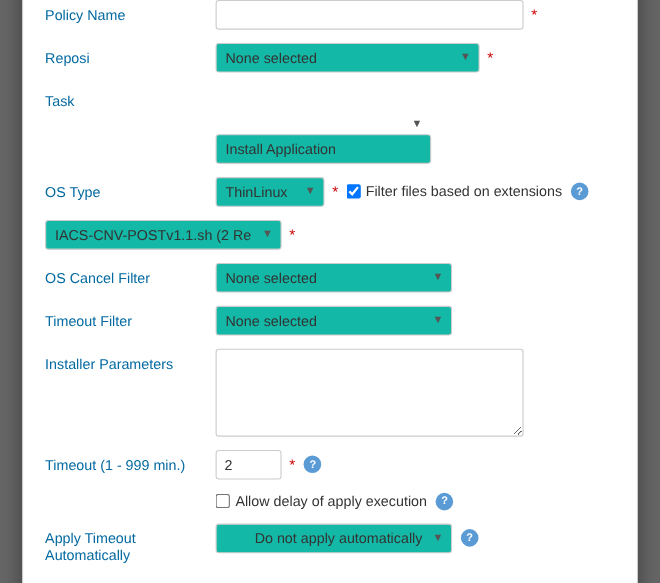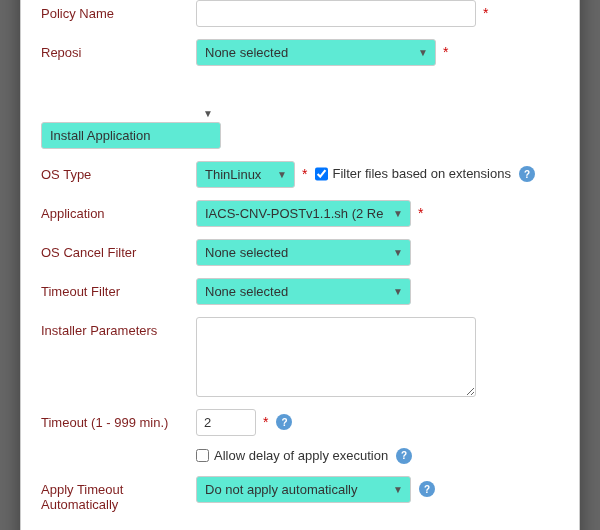--- a/index.html
+++ b/index.html
@@ -43,21 +43,21 @@
     }
     .form-row {
       display: flex;
       align-items: flex-start;
       margin-bottom: 12px;
     }
     .form-label {
       width: 155px;
       min-width: 155px;
       padding-top: 6px;
-      color: #7f1d1d;
+      color: #0369a1;
       font-weight: normal;
     }
     .form-control-wrap {
       flex: 1;
       display: flex;
       align-items: center;
       flex-wrap: wrap;
       gap: 4px;
     }
     input[type="text"], textarea {
@@ -76,21 +76,21 @@
       display: inline-block;
     }
     select {
       appearance: none;
       -webkit-appearance: none;
       border: 1px solid #ccc;
       border-radius: 3px;
       padding: 5px 26px 5px 8px;
       font-size: 13px;
       color: #333;
-      background: #5eead4;
+      background: #14b8a6;
       cursor: pointer;
       outline: none;
     }
     .select-arrow {
       position: absolute;
       right: 8px;
       top: 50%;
       transform: translateY(-50%);
       pointer-events: none;
       color: #555;
@@ -196,23 +196,24 @@
           <select style="width:240px;">
             <option>None selected</option>
           </select>
           <span class="select-arrow">▼</span>
         </div>
         <span class="required-star">*</span>
       </div>
     </div>
 
     <div class="form-row">
-      <div class="form-control-wrap">
-        <div class="select-wrap">
-          <select style="width:180px;margin-top:44px;">
+      <div class="form-label">Task</div>
+      <div class="form-control-wrap">
+        <div class="select-wrap">
+          <select style="width:196px;margin-top:44px;">
             <option>Install Application</option>
           </select>
           <span class="select-arrow">▼</span>
         </div>
       </div>
     </div>
 
     <div class="form-row">
       <div class="form-label">OS Type</div>
       <div class="form-control-wrap">
@@ -225,21 +226,20 @@
         <span class="required-star">*</span>
         <div class="filter-checkbox-wrap">
           <input type="checkbox" checked="" id="filterCheckbox" style="">
           <label for="filterCheckbox">Filter files based on extensions</label>
           <span class="help-icon">?</span>
         </div>
       </div>
     </div>
 
     <div class="form-row">
-      <div class="form-label">Application</div>
       <div class="form-control-wrap">
         <div class="select-wrap">
           <select style="width:215px;">
             <option>IACS-CNV-POSTv1.1.sh (2 Reposi</option>
           </select>
           <span class="select-arrow">▼</span>
         </div>
         <span class="required-star">*</span>
       </div>
     </div>
@@ -292,21 +292,21 @@
           <span>Allow delay of apply execution</span>
         </label>
         <span class="help-icon">?</span>
       </div>
     </div>
 
     <div class="form-row">
       <div class="form-label">Apply Timeout Automatically</div>
       <div class="form-control-wrap">
         <div class="select-wrap">
-          <select style="width:215px;">
+          <select style="width:215px;text-align:right;">
             <option>Do not apply automatically</option>
           </select>
           <span class="select-arrow">▼</span>
         </div>
         <span class="help-icon">?</span>
       </div>
     </div>
 
   </div>
 

